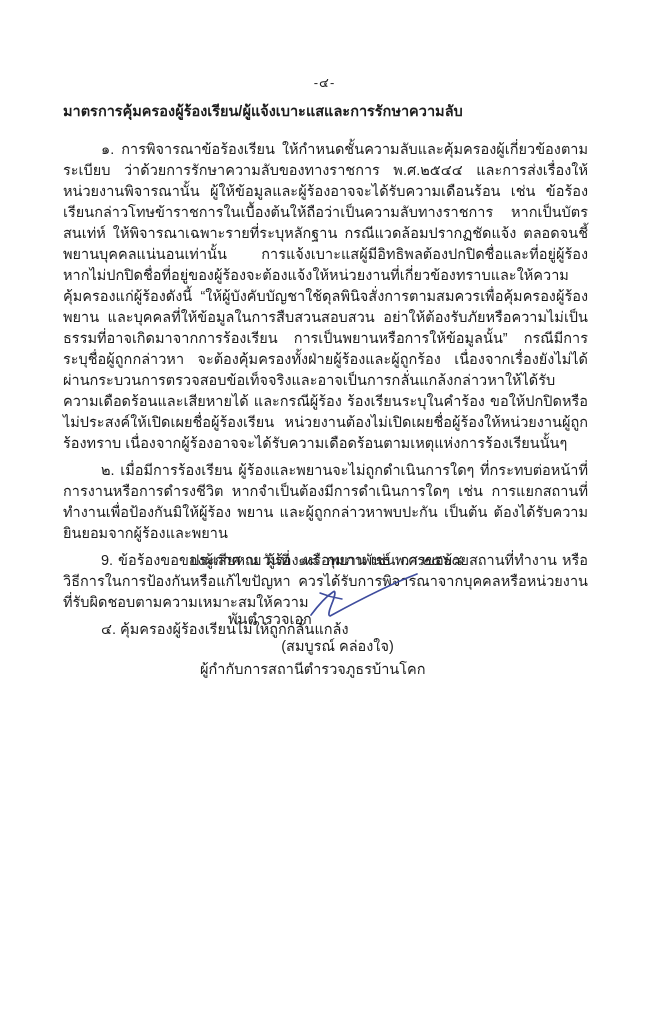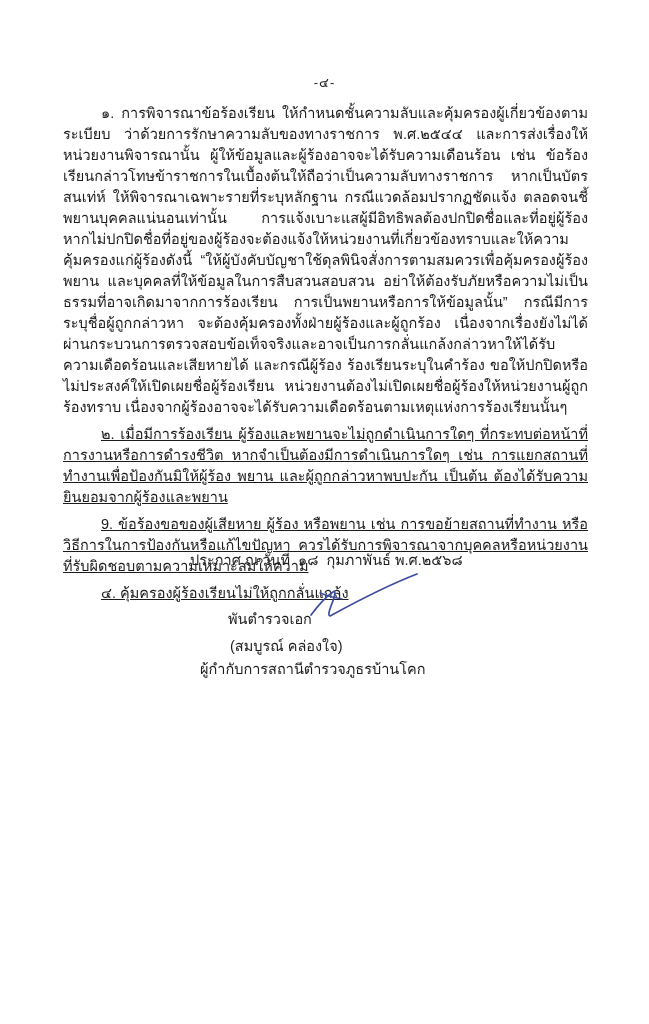--- a/index.html
+++ b/index.html
@@ -31,29 +31,29 @@
     top: 100px;
     left: 63px;
     width: 525px;
   }
   .doc-heading {
     font-size: 14.5px;
     font-weight: bold;
     line-height: 22px;
     margin: 0;
   }
-  .paragraphs { margin-top: 3px; }
+  .paragraphs { margin-top: 17px; }
   .para {
     margin: 0;
     font-size: 14.5px;
     line-height: 21px;
     text-align: justify;
     text-indent: 38px;
   }
-  .para + .para { margin-top: 6px; text-decoration: underline; }
+  .para + .para { margin-top: 6px; }
   .announce-line {
     position: absolute;
     top: 548px;
     left: 190px;
     font-size: 14.5px;
     white-space: pre;
   }
   .signature-svg {
     position: absolute;
     top: 568px;
@@ -65,38 +65,40 @@
     position: absolute;
     top: 607px;
     left: 228px;
     font-size: 14.5px;
   }
   .signer-name {
     position: absolute;
     top: 634px;
     left: 230px;
     width: 215px;
+    text-align: center;
     font-size: 14.5px;
   }
   .signer-title {
     position: absolute;
     top: 657px;
     left: 200px;
     width: 290px;
     font-size: 14.5px;
   }
 </style>
 </head>
 <body>
 
 <div class="page" style="color: rgb(28, 28, 28); background: rgb(255, 255, 255);">
 
   <div class="page-number">-๔-</div>
 
   <div class="content">
+    <h1 class="doc-heading">มาตรการคุ้มครองผู้ร้องเรียน/ผู้แจ้งเบาะแสและการรักษาความลับ</h1>
 
     <div class="paragraphs">
         <p class="para">๑. การพิจารณาข้อร้องเรียน ให้กำหนดชั้นความลับและคุ้มครองผู้เกี่ยวข้องตามระเบียบ ว่าด้วยการรักษาความลับของทางราชการ พ.ศ.๒๕๔๔ และการส่งเรื่องให้หน่วยงานพิจารณานั้น ผู้ให้ข้อมูลและผู้ร้องอาจจะได้รับความเดือนร้อน เช่น ข้อร้องเรียนกล่าวโทษข้าราชการในเบื้องต้นให้ถือว่าเป็นความลับทางราชการ หากเป็นบัตรสนเท่ห์ ให้พิจารณาเฉพาะรายที่ระบุหลักฐาน กรณีแวดล้อมปรากฏชัดแจ้ง ตลอดจนชี้พยานบุคคลแน่นอนเท่านั้น การแจ้งเบาะแสผู้มีอิทธิพลต้องปกปิดชื่อและที่อยู่ผู้ร้อง หากไม่ปกปิดชื่อที่อยู่ของผู้ร้องจะต้องแจ้งให้หน่วยงานที่เกี่ยวข้องทราบและให้ความคุ้มครองแก่ผู้ร้องดังนี้ “ให้ผู้บังคับบัญชาใช้ดุลพินิจสั่งการตามสมควรเพื่อคุ้มครองผู้ร้อง พยาน และบุคคลที่ให้ข้อมูลในการสืบสวนสอบสวน อย่าให้ต้องรับภัยหรือความไม่เป็นธรรมที่อาจเกิดมาจากการร้องเรียน การเป็นพยานหรือการให้ข้อมูลนั้น” กรณีมีการระบุชื่อผู้ถูกกล่าวหา จะต้องคุ้มครองทั้งฝ่ายผู้ร้องและผู้ถูกร้อง เนื่องจากเรื่องยังไม่ได้ผ่านกระบวนการตรวจสอบข้อเท็จจริงและอาจเป็นการกลั่นแกล้งกล่าวหาให้ได้รับความเดือดร้อนและเสียหายได้ และกรณีผู้ร้อง ร้องเรียนระบุในคำร้อง ขอให้ปกปิดหรือไม่ประสงค์ให้เปิดเผยชื่อผู้ร้องเรียน หน่วยงานต้องไม่เปิดเผยชื่อผู้ร้องให้หน่วยงานผู้ถูกร้องทราบ เนื่องจากผู้ร้องอาจจะได้รับความเดือดร้อนตามเหตุแห่งการร้องเรียนนั้นๆ</p>
         <p class="para">๒. เมื่อมีการร้องเรียน ผู้ร้องและพยานจะไม่ถูกดำเนินการใดๆ ที่กระทบต่อหน้าที่การงานหรือการดำรงชีวิต หากจำเป็นต้องมีการดำเนินการใดๆ เช่น การแยกสถานที่ทำงานเพื่อป้องกันมิให้ผู้ร้อง พยาน และผู้ถูกกล่าวหาพบปะกัน เป็นต้น ต้องได้รับความยินยอมจากผู้ร้องและพยาน</p>
         <p class="para">9. ข้อร้องขอของผู้เสียหาย ผู้ร้อง หรือพยาน เช่น การขอย้ายสถานที่ทำงาน หรือวิธีการในการป้องกันหรือแก้ไขปัญหา ควรได้รับการพิจารณาจากบุคคลหรือหน่วยงานที่รับผิดชอบตามความเหมาะสมให้ความ</p>
         <p class="para">๔. คุ้มครองผู้ร้องเรียนไม่ให้ถูกกลั่นแกล้ง</p>
       </div>
   </div>
 
   <div class="announce-line">ประกาศ ณ วันที่  ๑๘  กุมภาพันธ์ พ.ศ.๒๕๖๘</div>

